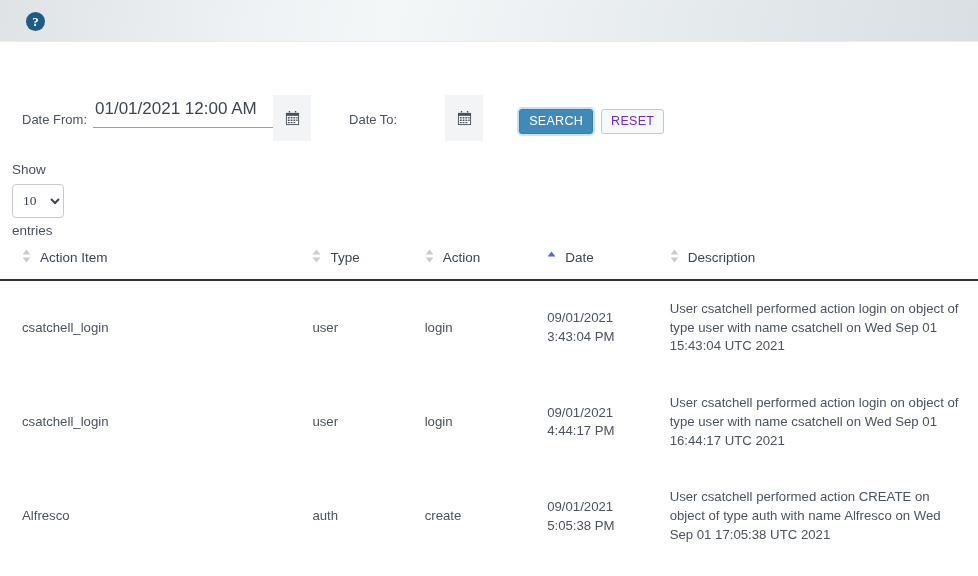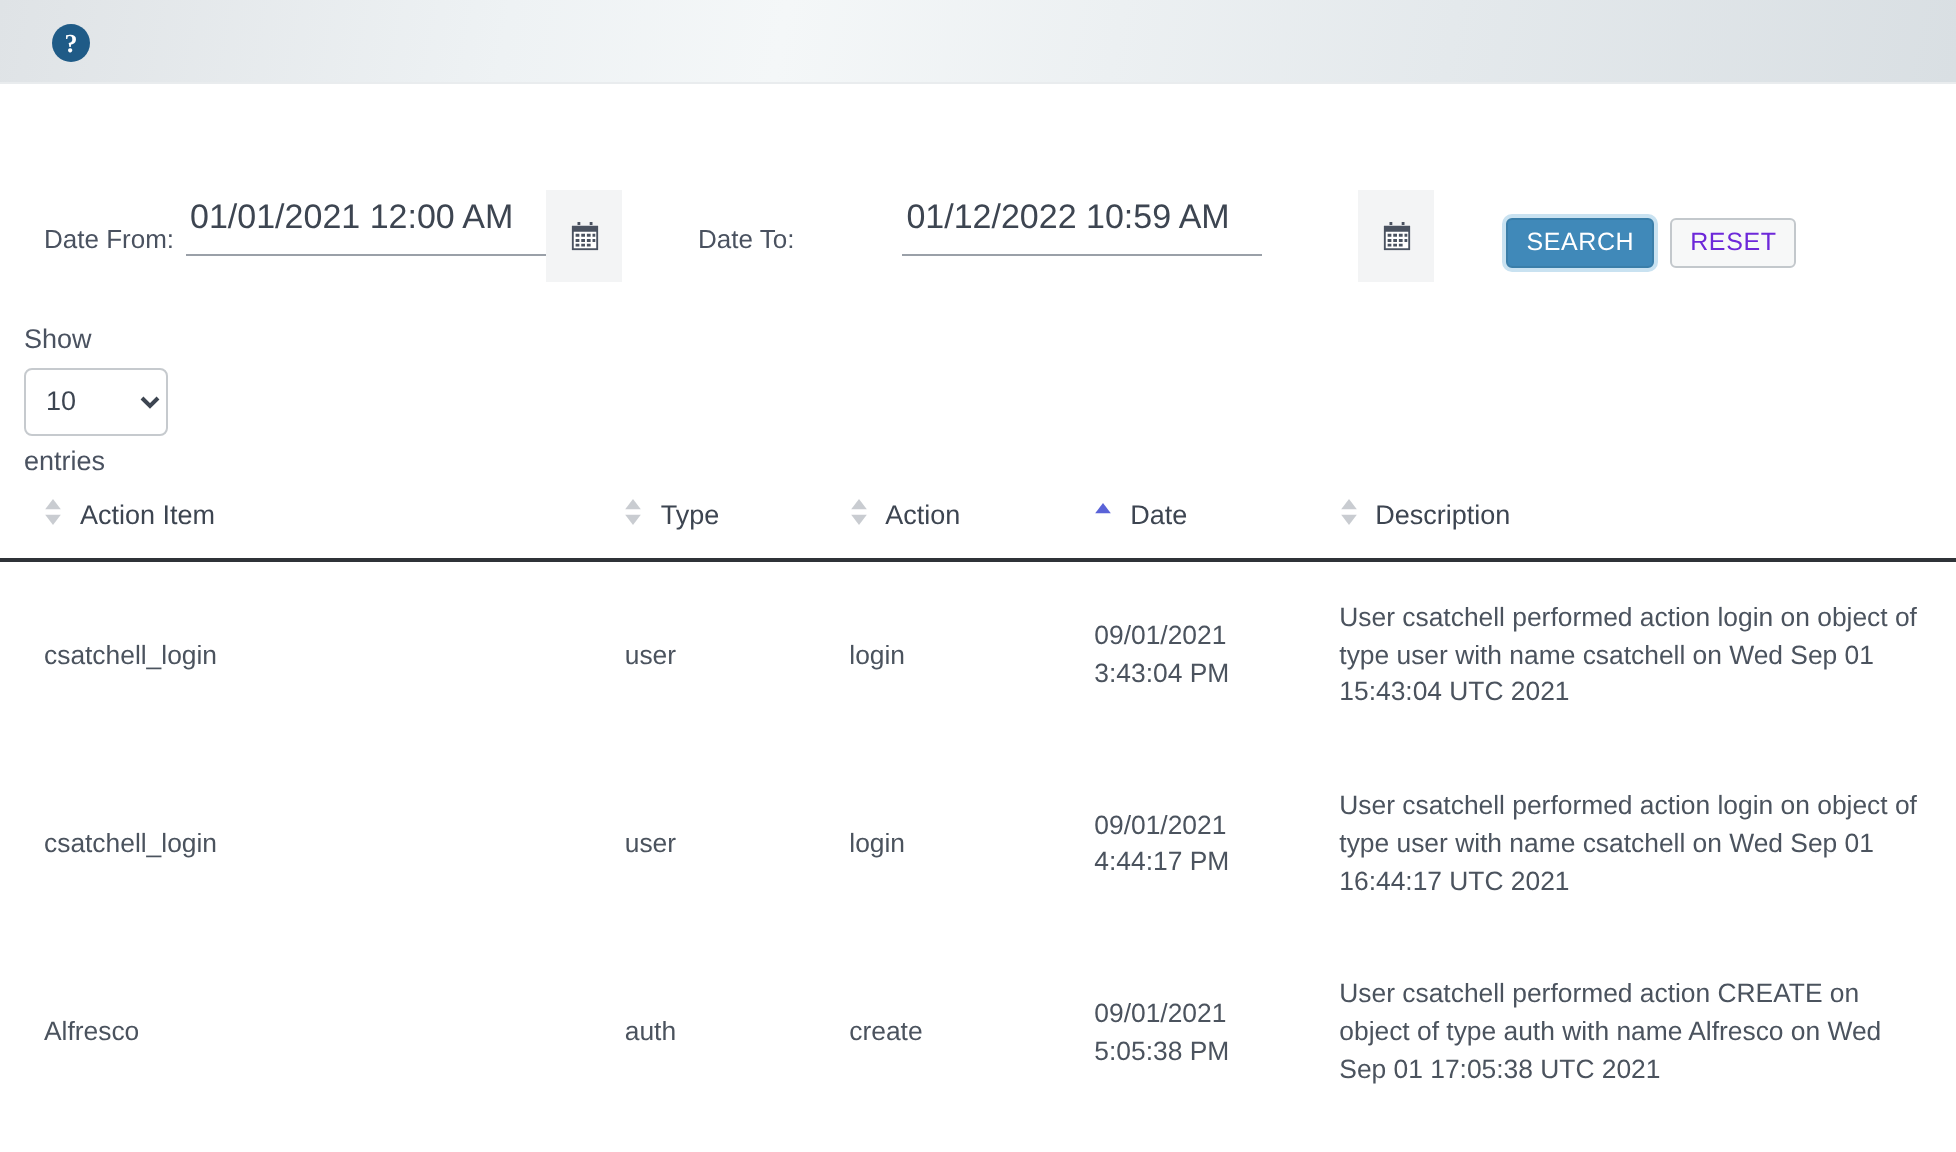--- a/index.html
+++ b/index.html
@@ -138,23 +138,23 @@
   .show-block {
     position: absolute;
     left: 12px;
     top: 0;
     font-size: 13.5px;
     color: #4a5260;
   }
   .show-label { display: block; line-height: 1.1; }
   .entries-select {
     margin-top: 6px;
-    width: 72px;
+    width: 52px;
     height: 34px;
-    font-family: Liberation Sans, sans-serif;
+    font-family: Liberation Serif, serif;
     font-size: 13.5px;
     color: #3d4551;
     border: 1px solid #c6cace;
     border-radius: 4px;
     background: #ffffff;
     padding-left: 6px;
     cursor: pointer;
   }
   .entries-word { display: block; margin-top: 6px; line-height: 1.1; }
 
@@ -242,23 +242,20 @@
           <path d="M3 6.3h2v1.6H3zM6 6.3h2v1.6H6zM9 6.3h2v1.6H9zM12 6.3h1.5v1.6H12z
                    M3 9h2v1.6H3zM6 9h2v1.6H6zM9 9h2v1.6H9zM12 9h1.5v1.6H12z
                    M3 11.6h2v1.5H3zM6 11.6h2v1.5H6zM9 11.6h2v1.5H9z" fill="#4a5260"></path>
         </svg>
       </span>
     </button>
   </div>
 
   <div class="date-group" style="margin-left:38px;gap:48px;">
     <span class="date-label">Date To:</span>
-    <div class="date-field">
-      <input class="date-input" type="text" value="01/12/2022 10:59 AM" style="">
-    </div>
     <button class="cal-btn">
       <span>
         <svg width="15" height="15" viewBox="0 0 16 16" fill="#4a5260" aria-hidden="true">
           <path d="M4 0h1.5v1.6H4zM10.5 0H12v1.6h-1.5z"></path>
           <path d="M1 2h14v13H1z" fill="#4a5260"></path>
           <path d="M2 5.2h12V14H2z" fill="#ffffff"></path>
           <path d="M3 6.3h2v1.6H3zM6 6.3h2v1.6H6zM9 6.3h2v1.6H9zM12 6.3h1.5v1.6H12z
                    M3 9h2v1.6H3zM6 9h2v1.6H6zM9 9h2v1.6H9zM12 9h1.5v1.6H12z
                    M3 11.6h2v1.5H3zM6 11.6h2v1.5H6zM9 11.6h2v1.5H9z" fill="#4a5260"></path>
         </svg>

